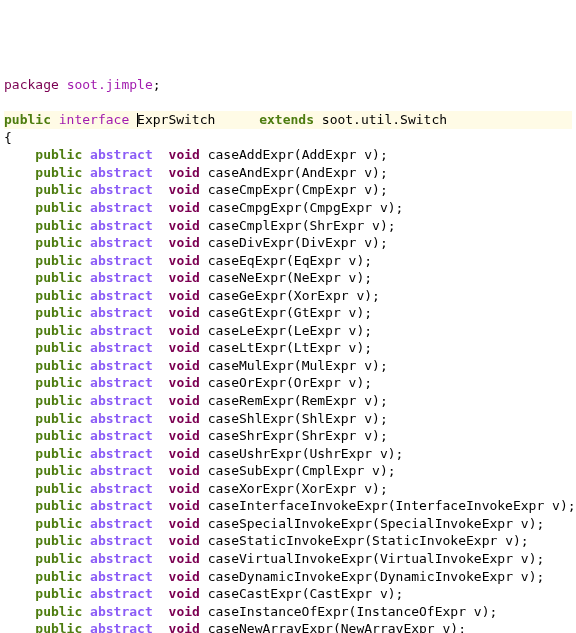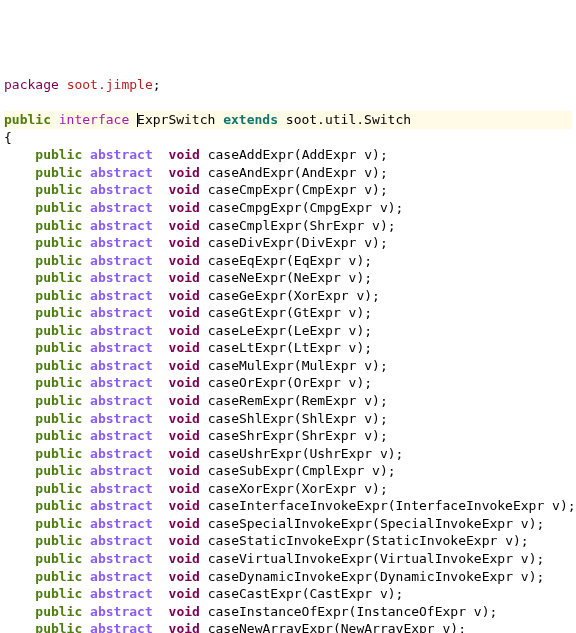--- a/index.html
+++ b/index.html
@@ -8,24 +8,24 @@
     font-family: "DejaVu Sans Mono", "Menlo", "Consolas", monospace;
     font-size: 13px;
     line-height: 1.35;
     background: #ffffff;
     color: #000000;
     white-space: pre;
   }
   .kw-pkg { color: #7b0052; font-weight: normal; }
   .kw-public { color: #4d7c0f; font-weight: bold; }
   .kw-interface { color: #a21caf; font-weight: normal; }
-  .kw-extends { color: #0f766e; font-weight: bold; }
+  .kw-extends { color: #4d7c0f; font-weight: bold; margin-left: 36px; }
   .kw-abstract { color: #8b5cf6; font-weight: bold; }
   .kw-void { color: #7b0052; font-weight: bold; margin-left: 8px; }
-  .pkg-name { color: #b91c1c; }
+  .pkg-name { color: #a21caf; }
   .current-line { background: #fffbe6; display: block; }
   .cursor {
     display: inline-block;
     width: 1px;
     height: 14px;
     background: #000;
     vertical-align: text-bottom;
     margin-right: -1px;
   }
   .ident { color: #000; }

